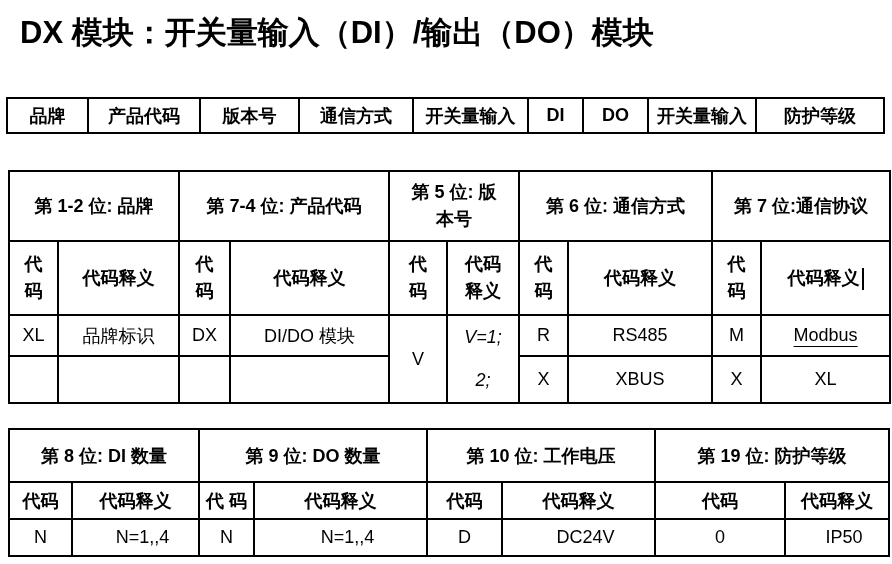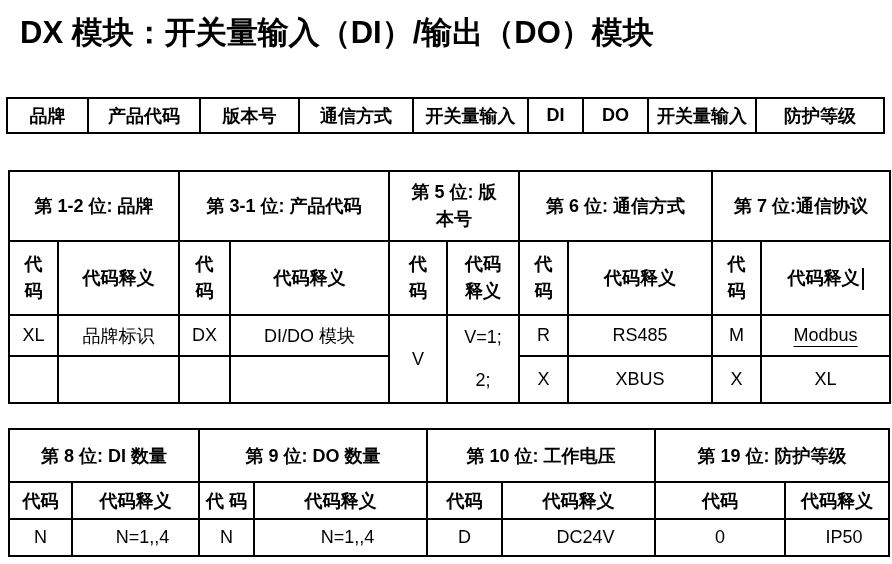--- a/index.html
+++ b/index.html
@@ -39,21 +39,21 @@
   
   .w1 { display: inline-block; width: 1.15em; word-break: break-all; }
   .w2 { display: inline-block; width: 2.3em; word-break: break-all; }
   .w5 { display: inline-block; max-width: 95px; word-break: normal; }
   
   .m { text-align: left; padding-left: 10px; }
   .b { font-weight: 700; }
   .vm {
     text-align: left; padding-left: 8px;
     white-space: pre-line; vertical-align: top;
-    line-height: 43px; font-weight: 700;
+    line-height: 43px; font-weight: 700; font-style: italic;
   }
   .caret {
     display: inline-block; width: 2px; height: 22px;
     background: #000000; vertical-align: middle; margin-left: 2px;
   }
   .squiggle {
     text-decoration-line: underline;
     text-decoration-style: wavy;
     text-decoration-color: var(--squiggle, #C00000);
     text-decoration-thickness: 1px;
@@ -111,21 +111,21 @@
       <col style="width:58px">
         <col style="width:72px">
       <col style="width:49px">
         <col style="width:144px">
       <col style="width:49px">
         <col style="width:129px">
     </colgroup>
     <tbody>
         <tr class="h1row">
       <th colspan="2"><span>第 1-2 位: 品牌</span></th>
-      <th colspan="2"><span>第 3-1 位: 产品代码</span></th>
+      <th colspan="2"><span>第 7-4 位: 产品代码</span></th>
       <th colspan="2"><span class="w5">第 5 位: 版本号</span></th>
       <th colspan="2"><span>第 6 位: 通信方式</span></th>
       <th colspan="2"><span>第 7 位:通信协议</span></th>
     </tr>
     <tr class="h2row">
       <th><span class="w1">代码</span></th>
       <th><span>代码释义</span></th>
       <th><span class="w1">代码</span></th>
       <th><span>代码释义</span></th>
       <th><span class="w1">代码</span></th>

